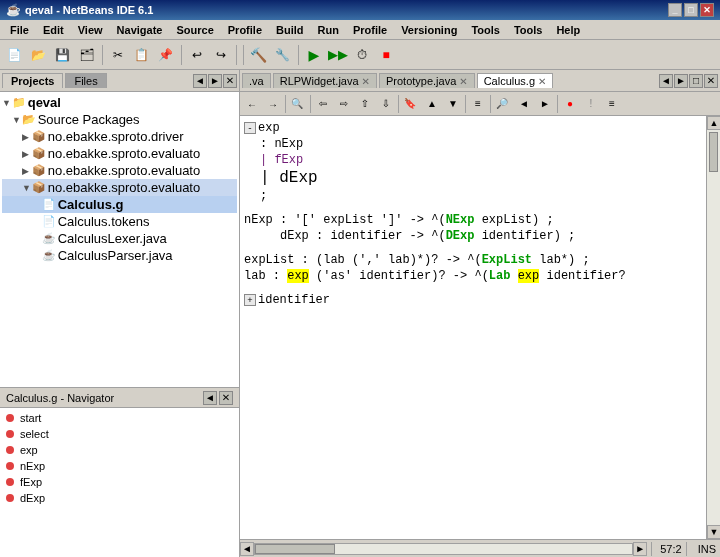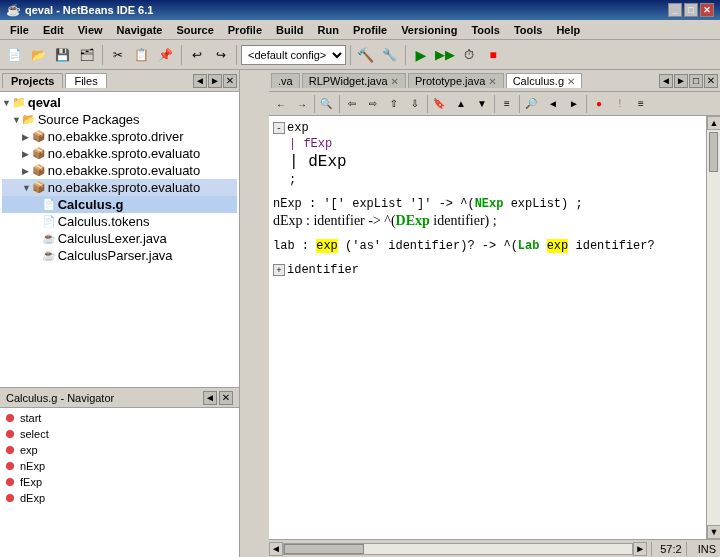--- a/index.html
+++ b/index.html
@@ -69,21 +69,20 @@
       font-size: 11px;
       background: white;
       border: 1px solid #888;
       padding: 0 2px;
     }
 
     
     #main-area {
       display: flex;
       height: calc(557px - 20px - 20px - 30px);
-      gap: 29px;
     }
 
     
     #left-panel {
       width: 240px;
       display: flex;
       flex-direction: column;
       border-right: 1px solid #a0a0a0;
     }
 
@@ -94,21 +93,21 @@
       display: flex;
       align-items: center;
       height: 22px;
       padding: 0 2px;
     }
     .proj-tab {
       padding: 1px 8px;
       font-size: 11px;
       border: 1px solid #a0a0a0;
       border-bottom: none;
-      background: #ffffff;
+      background: #a3a3a3;
       cursor: pointer;
       margin-right: 2px;
     }
     .proj-tab.active { background: #d4d0c8; font-weight: bold; }
     .proj-tab-controls { margin-left: auto; display: flex; gap: 1px; }
     .proj-tab-ctrl { font-size: 10px; width: 14px; height: 14px; background: #c0c0b8; border: 1px solid #888; display: flex; align-items: center; justify-content: center; cursor: pointer; }
 
     
     #project-tree {
       flex: 1;
@@ -260,21 +259,20 @@
   <div class="tb-btn" title="Save">💾</div>
   <div class="tb-btn" title="Save All">🗂</div>
   <div class="tb-separator"></div>
   <div class="tb-btn">✂</div>
   <div class="tb-btn">📋</div>
   <div class="tb-btn">📌</div>
   <div class="tb-separator"></div>
   <div class="tb-btn">↩</div>
   <div class="tb-btn">↪</div>
   <div class="tb-separator"></div>
-  <select class="tb-select"><option>&lt;default config&gt;</option></select>
   <div class="tb-separator"></div>
   <div class="tb-btn" title="Build" style="font-size:14px;">🔨</div>
   <div class="tb-btn">🔧</div>
   <div class="tb-separator"></div>
   <div class="tb-btn" style="color:green;font-size:14px;">▶</div>
   <div class="tb-btn" style="color:green;font-size:13px;">▶▶</div>
   <div class="tb-btn" style="font-size:13px;">⏱</div>
   <div class="tb-btn" style="color:red;">■</div>
 </div>
 
@@ -445,40 +443,46 @@
     </div>
 
     <div style="flex:1;display:flex;overflow:hidden;">
       <div id="code-scroll" style="flex:1;overflow:auto;background:white;font-family:'Courier New',monospace;font-size:12px;padding:4px 0;">
 
         <div style="display:flex;align-items:center;padding:1px 4px;">
           <span style="width:12px;height:12px;border:1px solid #888;background:#e8e8e8;font-size:9px;text-align:center;line-height:12px;cursor:pointer;display:inline-block;margin-right:2px;">-</span>
           <span style="color:#000;font-family:'Courier New',monospace;font-size:12px;">exp</span>
         </div>
         <div style="padding:1px 4px 1px 20px;font-family:'Courier New',monospace;font-size:12px;">
+          <span style="color:#000;">    : nExp</span>
+        </div>
+        <div style="padding:1px 4px 1px 20px;font-family:'Courier New',monospace;font-size:12px;">
           <span style="color:#701a75;">    | fExp</span>
         </div>
         <div style="padding:1px 4px 1px 20px;font-family:'Courier New',monospace;font-size:16px;">
           <span style="color:#000;">    | dExp</span>
         </div>
         <div style="padding:1px 4px 1px 20px;font-family:'Courier New',monospace;font-size:12px;">
           <span style="color:#000;">    ;</span>
         </div>
 
         <div style="height:8px;"></div>
 
         <div style="padding:1px 4px;font-family:'Courier New',monospace;font-size:12px;">
           <span style="color:#000;">nExp : '[' expList ']' -&gt; ^(<span style="color:#009900;font-weight:bold;">NExp</span> expList) ;</span>
         </div>
-        <div style="padding:1px 4px;font-family:Liberation Serif, serif;font-size:14px;">
+        <div style="padding:1px 4px;font-family:Liberation Mono, monospace;font-size:12px;margin-left:36px;">
           <span style="color:#000;">dExp : identifier -&gt; ^(<span style="color:#009900;font-weight:bold;">DExp</span> identifier) ;</span>
         </div>
 
         <div style="height:8px;"></div>
 
+        <div style="padding:1px 4px;font-family:'Courier New',monospace;font-size:12px;">
+          <span style="color:#000;">expList : (lab (',' lab)*)? -&gt; ^(<span style="color:#009900;font-weight:bold;">ExpList</span> lab*) ;</span>
+        </div>
         <div style="padding:1px 4px;font-family:'Courier New',monospace;font-size:12px;">
           <span style="color:#000;">lab : <span style="background:#ffff00;">exp</span> ('as' identifier)? -&gt; ^(<span style="color:#009900;font-weight:bold;">Lab</span> <span style="background:#ffff00;">exp</span> identifier?</span>
         </div>
 
         <div style="height:8px;"></div>
 
         <div style="display:flex;align-items:center;padding:1px 4px;">
           <span style="width:12px;height:12px;border:1px solid #888;background:#e8e8e8;font-size:9px;text-align:center;line-height:12px;cursor:pointer;display:inline-block;margin-right:2px;">+</span>
           <span style="color:#000;font-family:'Courier New',monospace;font-size:12px;">identifier</span>
         </div>

